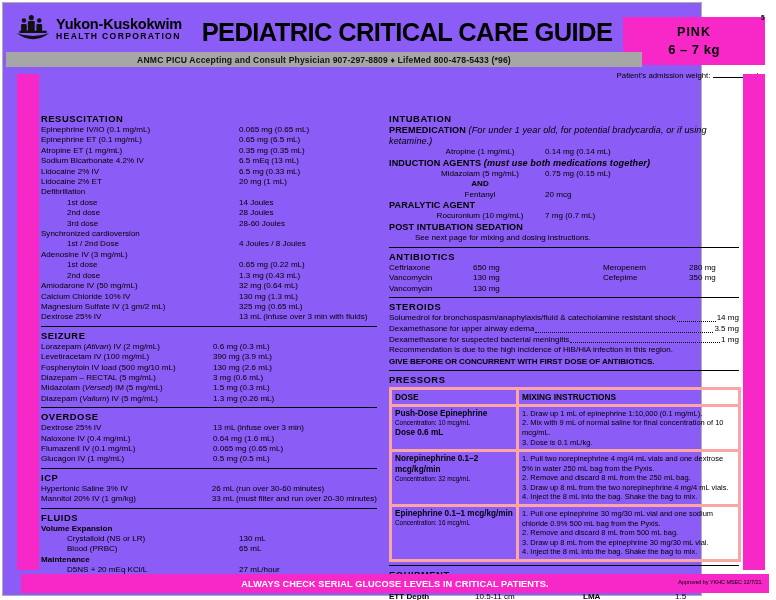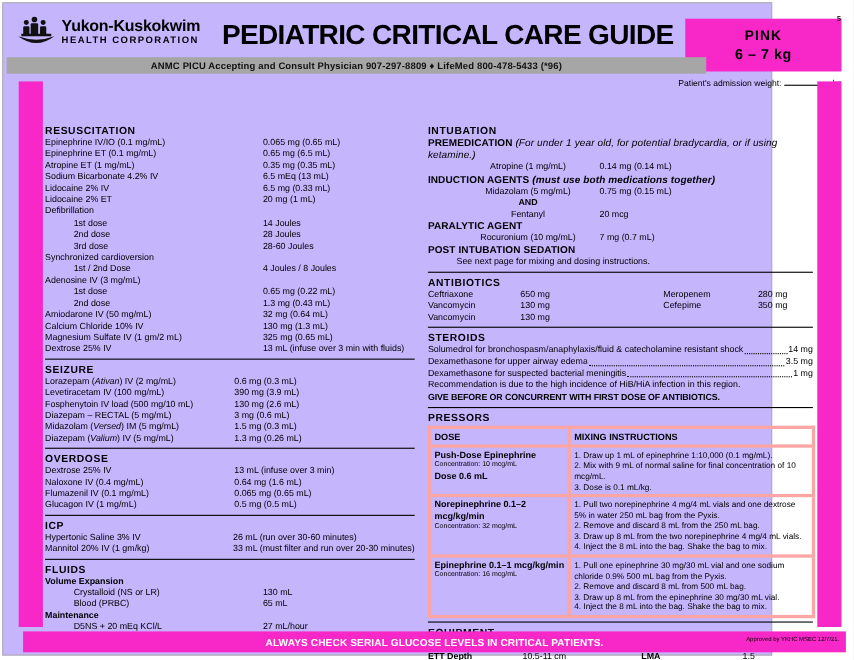--- a/index.html
+++ b/index.html
@@ -1,18 +1,18 @@
 <!DOCTYPE html>
 <html><head>
 <meta charset="utf-8">
 <style>
   html,body{margin:0;padding:0;background:#ffffff;}
   body{width:776px;height:600px;font-family:"Liberation Sans",sans-serif;color:#000;}
   .page{position:relative;width:776px;height:600px;box-sizing:border-box;background:#fff;}
-  .frame{position:absolute;left:2px;top:2px;width:700px;height:594px;border:1px solid #b0b0b0;box-sizing:border-box;background:#c4b5fd;}
+  .frame{position:absolute;left:2px;top:2px;width:700px;height:594px;border:1px solid #b0b0b0;box-sizing:border-box;background:#8b5cf6;}
 
   
   .hdr{position:absolute;left:3px;top:3px;width:764px;height:44px;}
   .logo-wrap{position:absolute;left:10px;top:8px;display:flex;align-items:center;gap:6px;}
   .logo-mark{width:34px;height:30px;}
   .logo-txt{line-height:1.02;}
   .logo-l1{font-size:14.5px;font-weight:bold;letter-spacing:-0.2px;}
   .logo-l2{font-size:8.6px;font-weight:bold;letter-spacing:1.35px;}
   .main-title{position:absolute;left:186px;top:12px;width:430px;text-align:center;
     font-size:25px;font-weight:bold;letter-spacing:-0.6px;font-family:"Liberation Sans",sans-serif;

